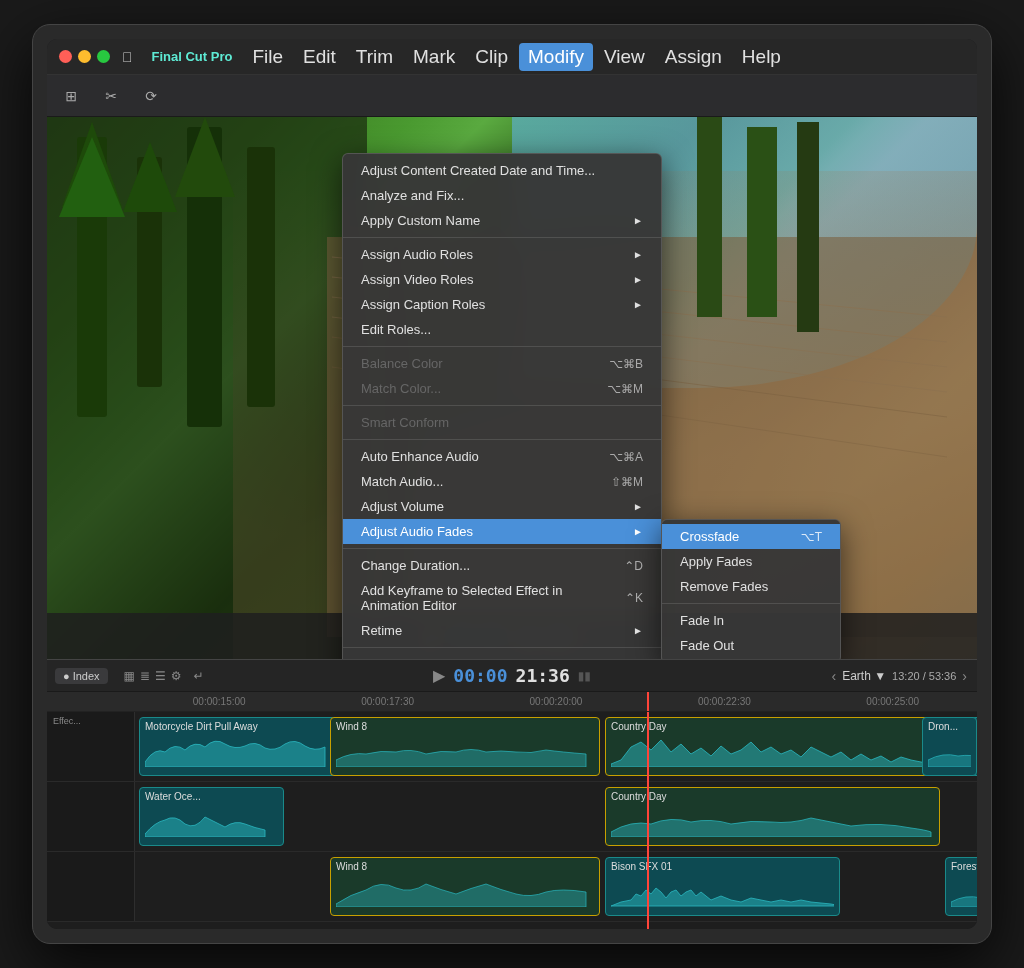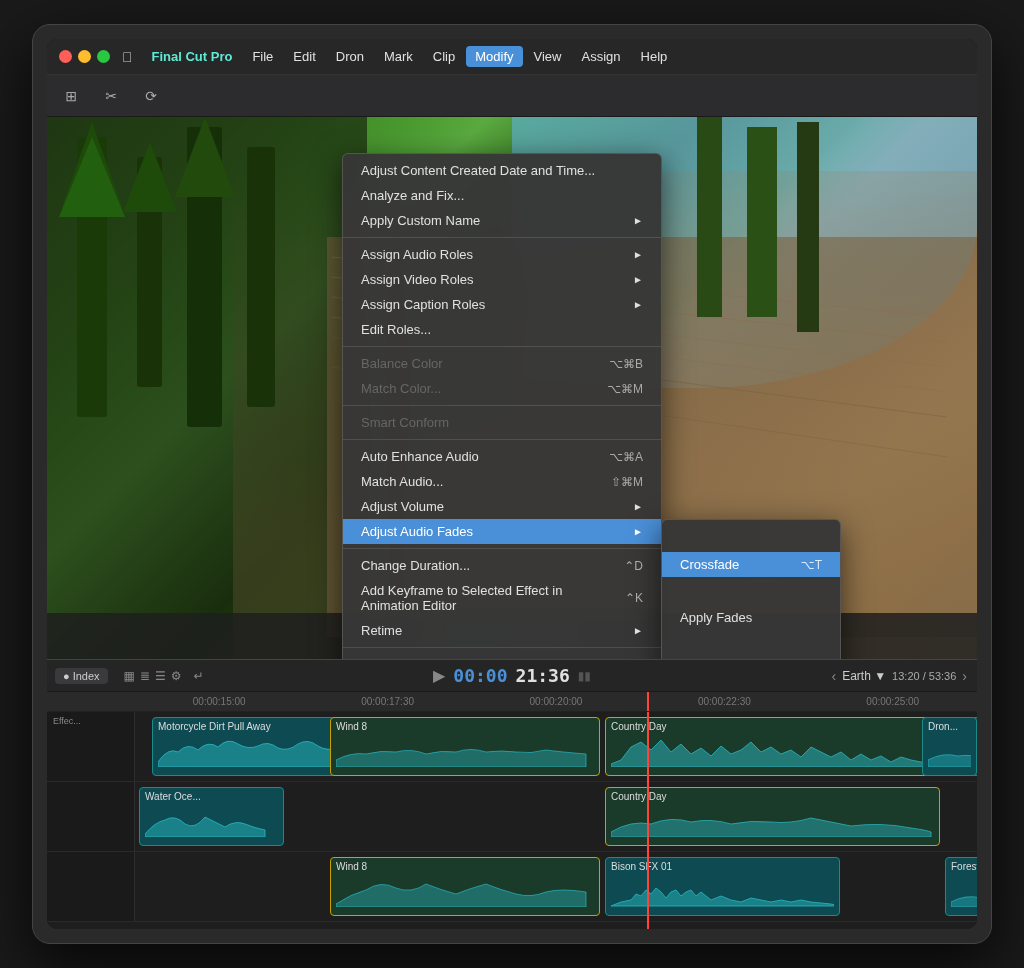--- a/index.html
+++ b/index.html
@@ -50,21 +50,21 @@
 
     .apple-logo {
       font-size: 14px;
       color: #ccc;
       margin-right: 8px;
       cursor: pointer;
     }
 
     .menu-item {
       padding: 3px 9px;
-      font-size: 13px;
+      font-size: 19px;
       color: #e0e0e0;
       border-radius: 4px;
       cursor: pointer;
       white-space: nowrap;
     }
 
     .menu-item.active {
       background: #4a90d9;
       color: white;
     }
@@ -256,21 +256,20 @@
     }
 
     .submenu-item {
       padding: 5px 18px;
       font-size: 13px;
       color: #e0e0e0;
       display: flex;
       align-items: center;
       justify-content: space-between;
       cursor: pointer;
-      margin-top: 28px;
     }
 
     .submenu-item.highlighted {
       background: #4a90d9;
       color: white;
     }
 
     
     .timeline-area {
       height: 270px;
@@ -343,21 +342,21 @@
     <div class="menubar">
       <div class="window-controls">
         <span class="wc-btn wc-close"></span>
         <span class="wc-btn wc-min"></span>
         <span class="wc-btn wc-max"></span>
       </div>
       <span class="apple-logo"></span>
       <span class="app-name">Final Cut Pro</span>
       <span class="menu-item">File</span>
       <span class="menu-item">Edit</span>
-      <span class="menu-item">Dron</span>
+      <span class="menu-item">Trim</span>
       <span class="menu-item">Mark</span>
       <span class="menu-item">Clip</span>
       <span class="menu-item active">Modify</span>
       <span class="menu-item">View</span>
       <span class="menu-item">Assign</span>
       <span class="menu-item">Help</span>
     </div>
 
     <div class="toolbar">
       <div class="toolbar-icon">⊞</div>
@@ -480,20 +479,23 @@
                   <span style="font-size:12px;color:rgba(255,255,255,0.8);">⌥T</span>
                 </div>
                 <div class="submenu-item">
                   <span>Apply Fades</span>
                 </div>
                 <div class="submenu-item">
                   <span>Remove Fades</span>
                 </div>
                 <div style="height:1px;background:rgba(255,255,255,0.12);margin:4px 0;"></div>
                 <div class="submenu-item">
+                  <span>Fade In</span>
+                </div>
+                <div class="submenu-item">
                   <span>Fade Out</span>
                 </div>
               </div>
             </div>
 
             <div class="dropdown-separator"></div>
 
             <div class="dropdown-item">
               <span class="dropdown-item-label">Change Duration...</span>
               <span class="dropdown-shortcut">⌃D</span>
@@ -568,21 +570,21 @@
       <div style="flex:1;display:flex;flex-direction:column;overflow:hidden;position:relative;">
 
         <div style="position:absolute;left:calc(88px + 55%);width:2px;background:#ff453a;top:0;bottom:0;z-index:20;pointer-events:none;"></div>
 
         <div class="tl-row">
           <div class="tl-sidebar">
             <div style="padding:4px 6px;font-size:9px;color:#888;">Effec...</div>
           </div>
           <div class="tl-clips">
 
-            <div class="clip-box cb-dark-teal" style="left:17px;width:225px;">
+            <div class="clip-box cb-dark-teal" style="left:4px;width:225px;">
               <div style="font-size:10px;color:#ddd;white-space:nowrap;overflow:hidden;">Motorcycle Dirt Pull Away</div>
               <svg width="100%" height="35">
                 <path d="M0 30 Q10 15 20 20 Q30 10 40 18 Q50 8 60 15 Q70 5 80 12 Q90 18 100 14 Q110 8 120 16 Q130 20 140 12 Q150 6 160 14 Q170 20 180 15 L180 35 L0 35 Z" fill="rgba(42,184,192,0.5)" stroke="rgba(42,184,192,0.8)" strokewidth="1"></path>
               </svg>
             </div>
 
             <div class="clip-box cb-yellow-border" style="left:195px;width:270px;">
               <div style="font-size:10px;color:#ddd;">Wind 8</div>
               <svg width="100%" height="35">
                 <path d="M0 28 Q15 20 30 22 Q45 18 60 20 Q75 16 90 22 Q105 18 120 20 Q135 15 150 20 Q165 18 180 20 Q195 22 210 18 Q225 20 250 22 L250 35 L0 35 Z" fill="rgba(42,184,192,0.4)" stroke="rgba(42,184,192,0.7)" strokewidth="1"></path>

